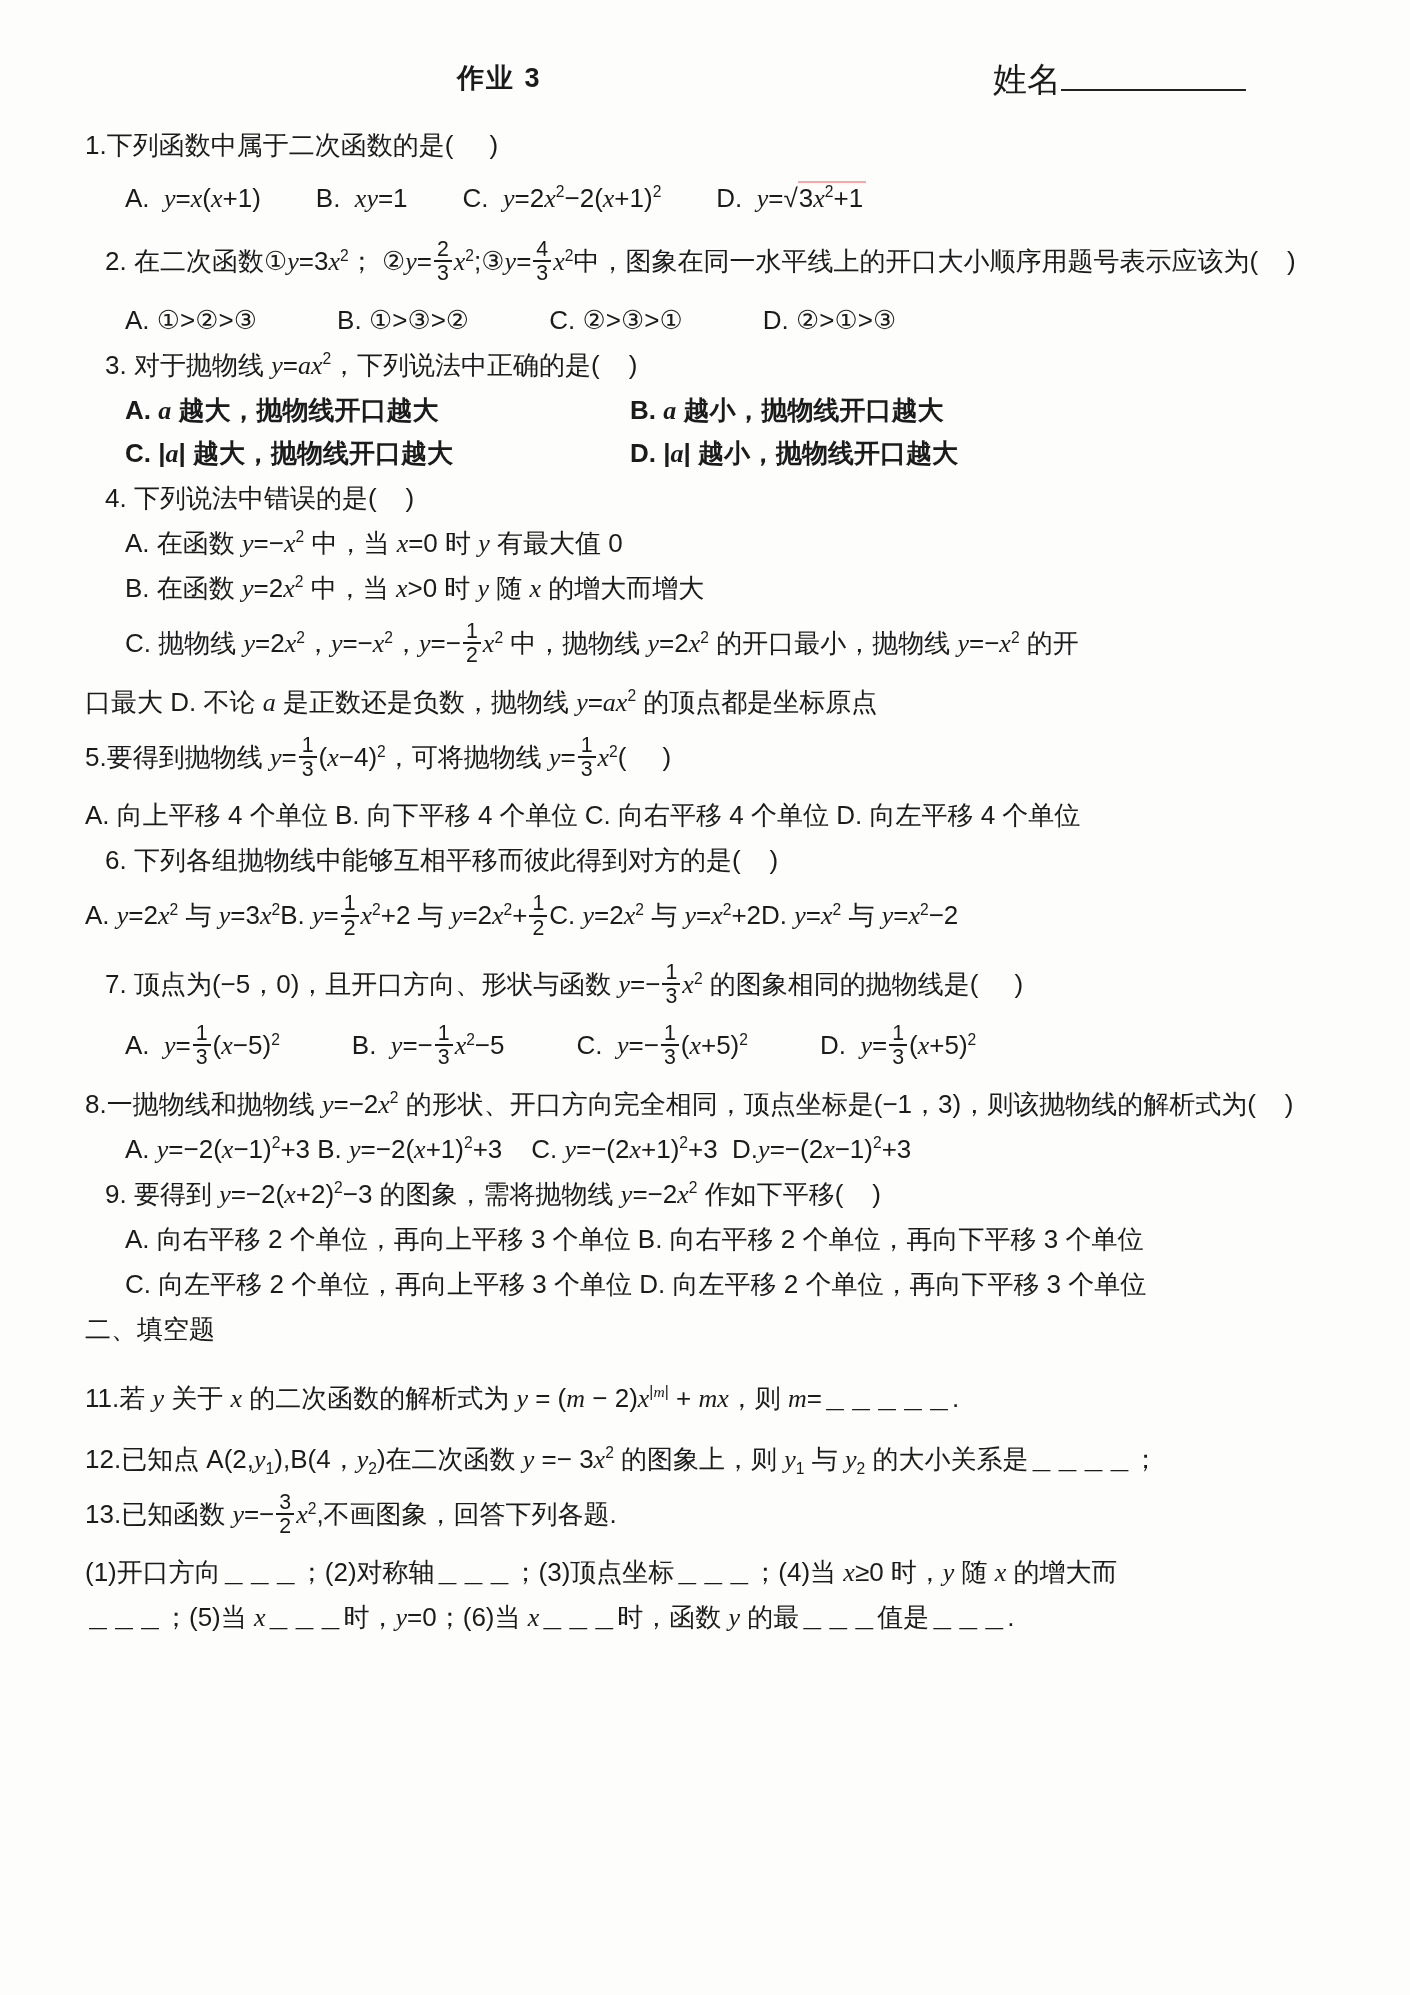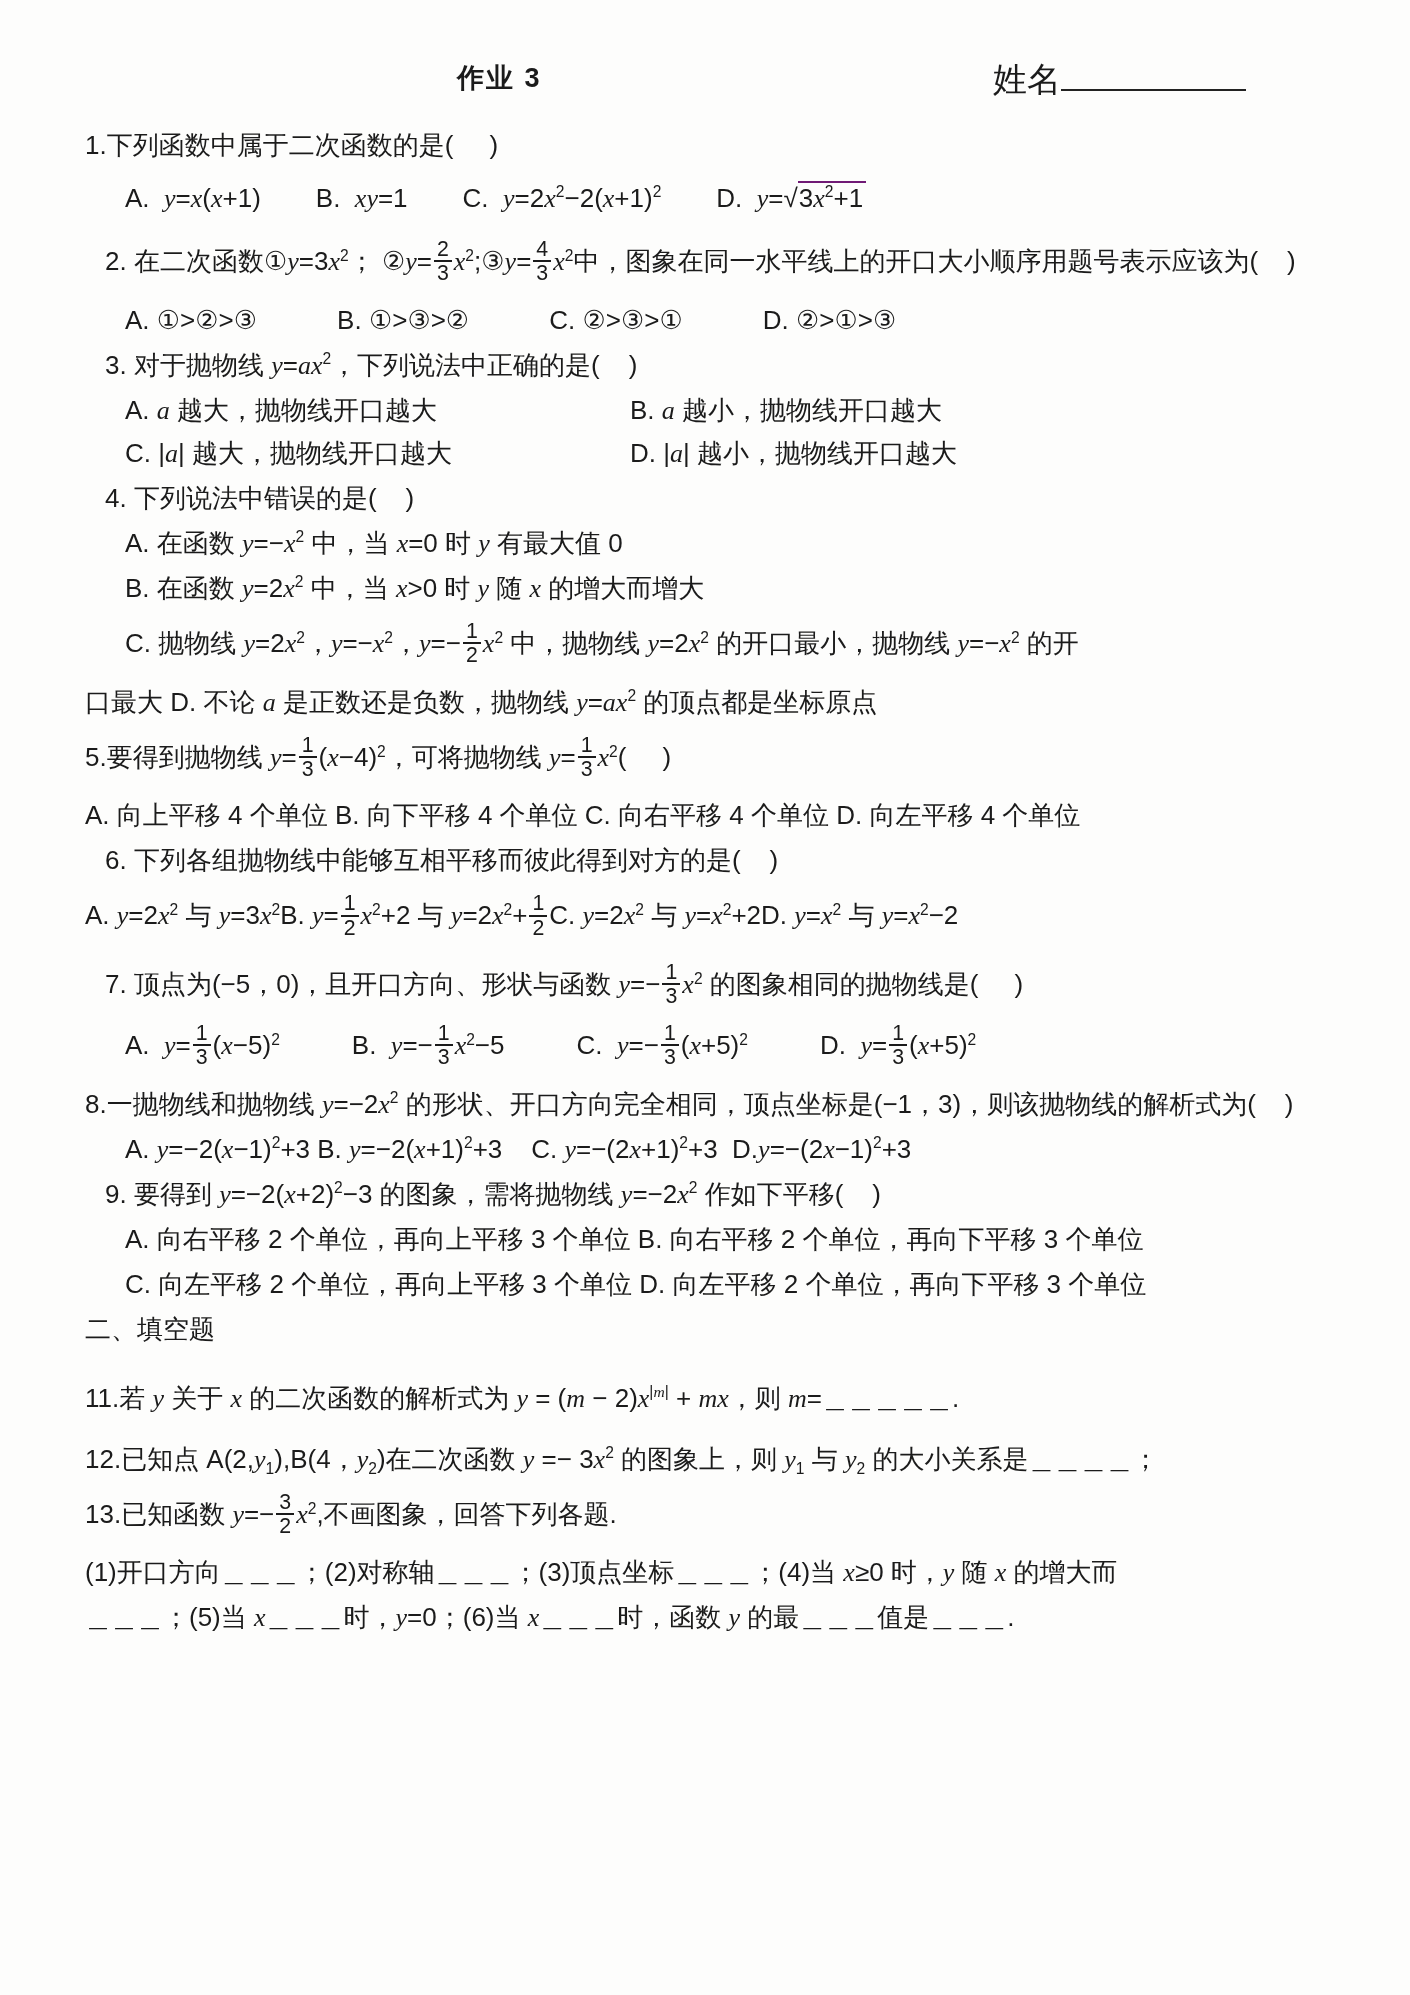--- a/index.html
+++ b/index.html
@@ -16,34 +16,34 @@
   i{font-family:"Liberation Serif","DejaVu Serif",serif;font-style:italic;}
   sup{font-size:0.6em;vertical-align:super;line-height:0;}
   sub{font-size:0.6em;vertical-align:sub;line-height:0;}
   
   .fr{display:inline-flex;flex-direction:column;align-items:center;vertical-align:middle;
       line-height:1.05;font-size:0.82em;margin:0 2px;transform:translateY(-2px);}
   .fr b{font-weight:normal;display:block;padding:0 3px;}
   .fr u{text-decoration:none;display:block;border-top:2px solid #1b1b1b;padding:0 3px;}
   
   .sq{white-space:nowrap;}
-  .sq>span{border-top:2px solid #701a75;padding:0 3px 0 1px;}
+  .sq>span{border-top:2px solid #fca5a5;padding:0 3px 0 1px;}
   .header{position:relative;height:62px;}
   .title{position:absolute;left:372px;top:0;font-size:27px;font-weight:bold;letter-spacing:2px;}
   .name{position:absolute;left:908px;top:-4px;font-size:34px;}
   .nameline{display:inline-block;width:185px;border-bottom:2px solid #222;height:1em;vertical-align:baseline;}
   .sec{font-size:26px;margin:4px 0 6px 0;}
   .q{margin:4px 0;}
   .ind1{padding-left:20px;}
   .opts{padding-left:40px;display:flex;flex-wrap:nowrap;}
   .opts>span{white-space:nowrap;}
   .g55>span{margin-right:55px;}
   .g80>span{margin-right:80px;}
   .g75>span{margin-right:72px;}
-  .grid2{padding-left:40px;display:grid;grid-template-columns:505px auto;row-gap:4px;}
+  .grid2{padding-left:40px;display:grid;grid-template-columns:505px auto;row-gap:4px;font-weight:bold;}
   .line{margin:6px 0;}
   .tall{margin:14px 0;}
   .mt1{margin-top:12px;}
   .mt2{margin-top:22px;}
   .mt3{margin-top:30px;}
 </style>
 </head>
 <body>
 
 <div class="page">

